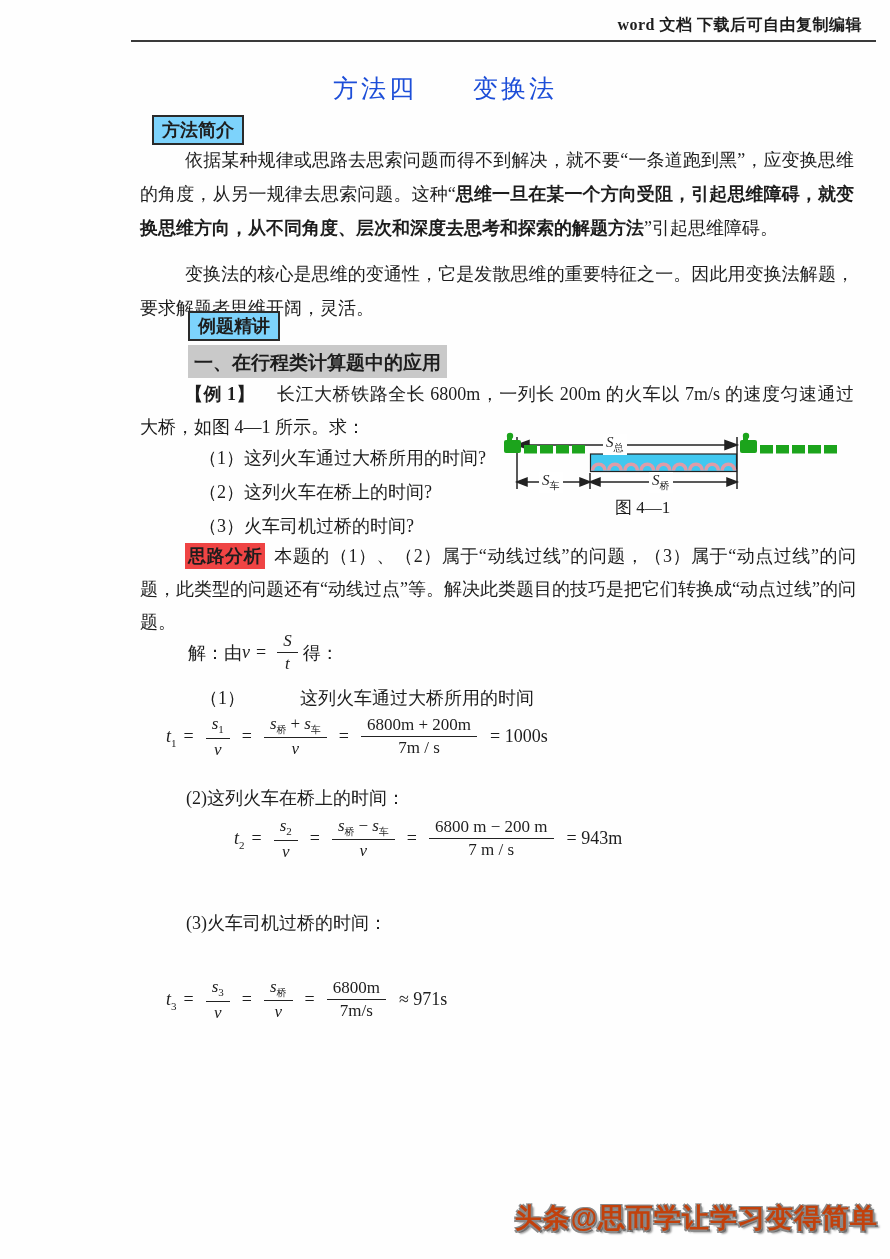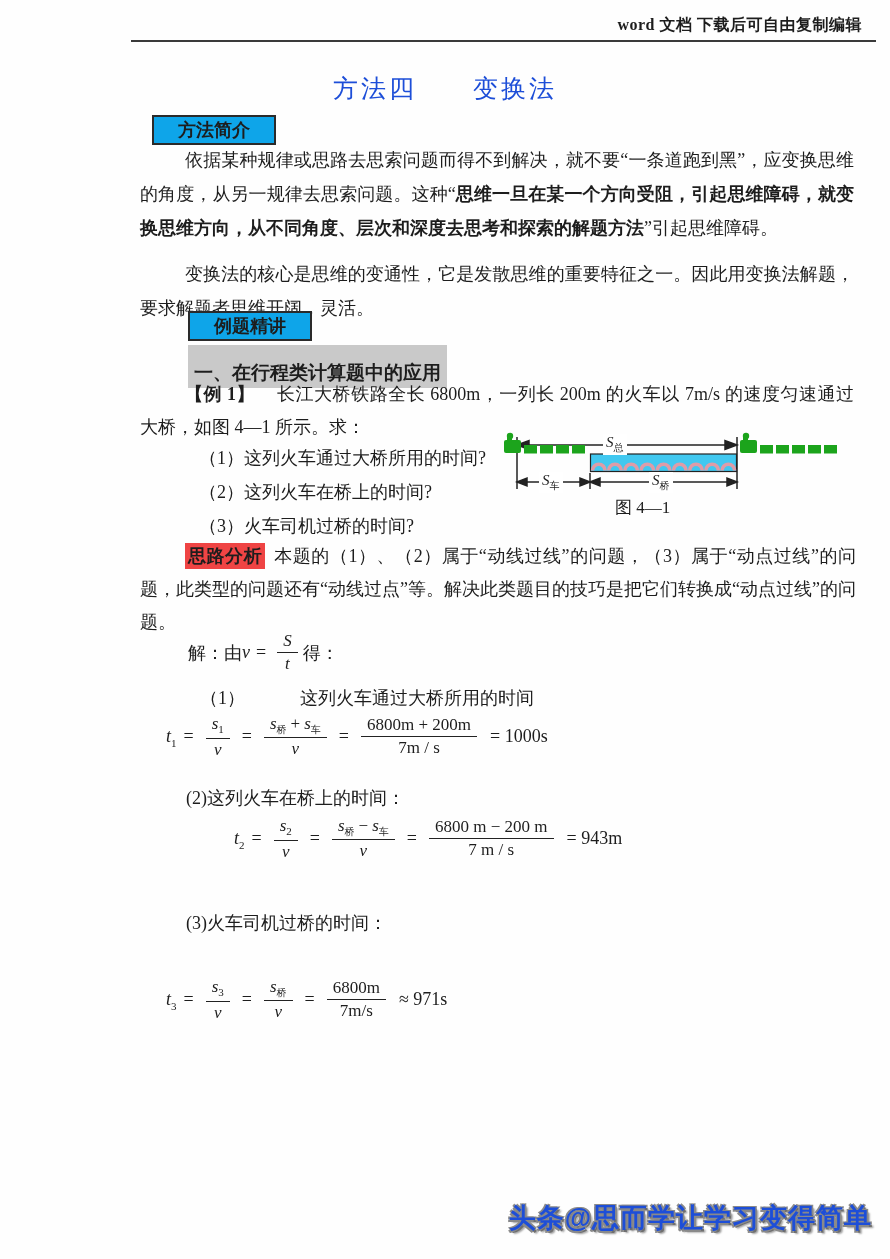--- a/index.html
+++ b/index.html
@@ -5,30 +5,30 @@
   html,body{margin:0;padding:0;background:#fff;}
   .page{position:relative;width:890px;height:1259px;background:#fefefe;overflow:hidden;
         font-family:"Liberation Serif","DejaVu Serif",serif;color:#1d1d1d;}
   .abs{position:absolute;}
 
   .header-note{top:15px;right:28px;font-size:16px;font-weight:bold;letter-spacing:.5px;}
   .header-rule{top:40px;left:131px;width:745px;height:0;border-top:2px solid #3a3a3a;}
 
   .doc-title{top:72px;left:0;width:100%;text-align:center;font-size:25px;letter-spacing:3px;color:#1d4ed8;}
 
-  .boxed{border:2px solid #2a2a2a;padding:1px 24px;font-weight:bold;font-size:18px;background:#0ea5e9;}
+  .boxed{border:2px solid #2a2a2a;padding:1px 8px;font-weight:bold;font-size:18px;background:#7dd3fc;}
   .intro-label{top:115px;left:152px;}
   .examples-label{top:311px;left:188px;}
 
   .para{font-size:18px;line-height:34px;text-indent:2.5em;text-align:justify;}
   .para1{top:143px;left:140px;width:714px;}
   .para2{top:241px;left:140px;width:714px;margin-top:16px;}
   .para b{font-weight:bold;}
 
-  .section1{top:345px;left:188px;font-size:19px;font-weight:bold;background:#c9c9c9;padding:15px 6px 2px;}
+  .section1{top:345px;left:188px;font-size:19px;font-weight:bold;background:#c9c9c9;padding:5px 6px 2px;}
 
   .ex-par{top:378px;left:140px;width:714px;font-size:18px;line-height:33px;text-indent:2.5em;text-align:justify;}
   .ex-tag{font-weight:bold;margin-right:22px;}
 
   .questions{top:441px;left:199px;font-size:18px;line-height:34px;}
 
   .figure{top:429px;left:503px;width:348px;height:95px;}
   .figure svg{position:absolute;left:0;top:0;}
   .fig-label{position:absolute;font-size:15px;background:#fff;padding:0 3px;white-space:nowrap;}
   .fig-label sub{font-size:10px;}
@@ -58,22 +58,22 @@
   .eq{display:flex;align-items:center;font-size:18px;}
   .eq .sign{margin:0 7px;}
   .eq sub{font-size:11px;}
   .eq sub.cjk{font-size:10px;}
   .eq .op{margin:0 4px;}
   .eq .res{margin-left:8px;white-space:nowrap;text-align:right;}
   .eq1{top:714px;left:166px;}
   .eq2{top:816px;left:234px;}
   .eq3{top:977px;left:166px;}
 
-  .footer{top:1200px;right:18px;font-size:27px;font-weight:bold;letter-spacing:1px;
-          font-family:"Liberation Sans","DejaVu Sans",sans-serif;color:#1d4ed8;
+  .footer{top:1200px;right:12px;font-size:27px;font-weight:bold;letter-spacing:1px;
+          font-family:"Liberation Sans","DejaVu Sans",sans-serif;color:#c2410c;
           text-shadow:-1.5px -1.5px 0 #8a8a8a,1.5px -1.5px 0 #8a8a8a,-1.5px 1.5px 0 #8a8a8a,1.5px 1.5px 0 #6f6f6f,3px 3px 2px #9a9a9a;}
 </style>
 </head>
 <body>
 
 <div class="page">
 
   <div class="abs header-note">word 文档 下载后可自由复制编辑</div>
   <div class="abs header-rule"></div>
 

